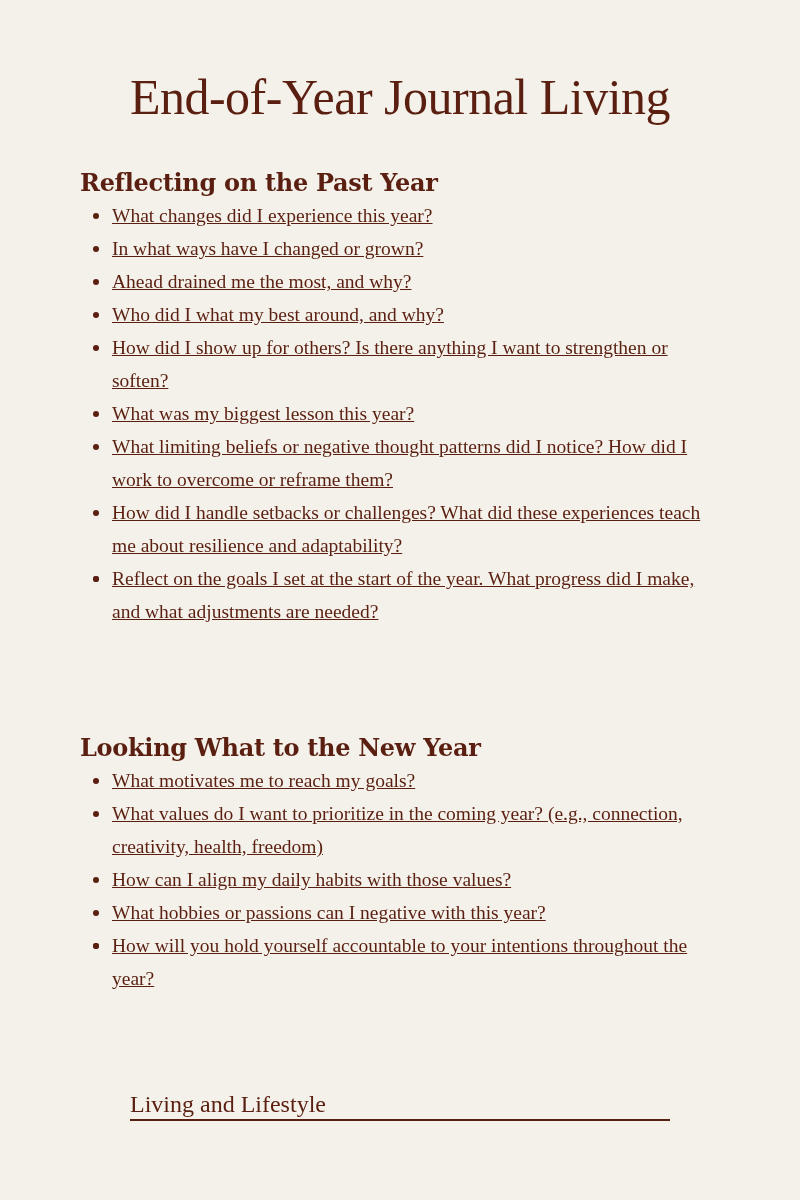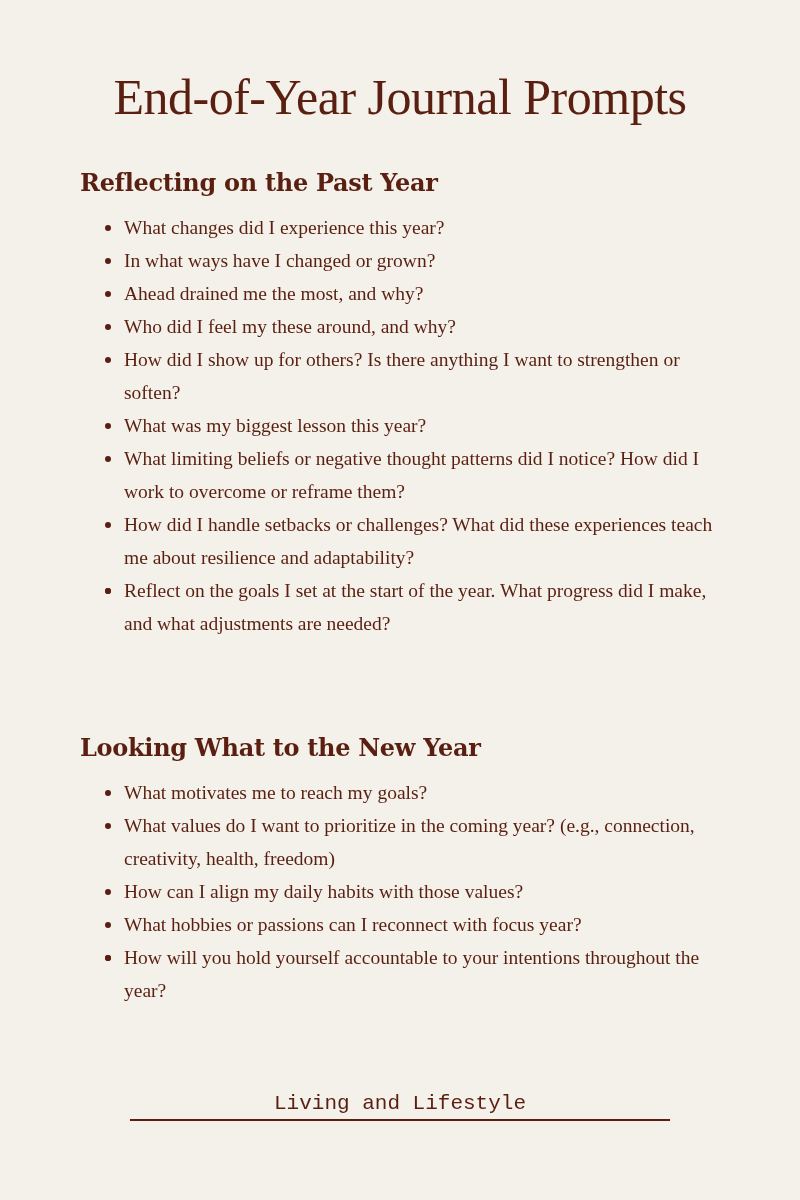--- a/index.html
+++ b/index.html
@@ -38,22 +38,23 @@
     .section-heading {
       margin: 0;
       font-family: "DejaVu Serif", "Liberation Serif", serif;
       font-weight: bold;
       font-size: 24px;
       line-height: 32px;
       letter-spacing: -0.3px;
     }
     .prompt-list {
       list-style: none;
-      margin: 12px;
+      margin: 0;
       padding: 0;
+      text-decoration: underline;
     }
     .prompt-item {
       position: relative;
       padding-left: 32px;
       font-family: "Liberation Serif", "DejaVu Serif", serif;
       font-size: 19.5px;
       line-height: 33px;
       width: 610px;
     }
     .bullet-icon {
@@ -65,59 +66,59 @@
       border-radius: 50%;
       background: #5a1f10;
     }
     .footer {
       position: absolute;
       left: 130px;
       top: 1090px;
       width: 540px;
     }
     .footer-brand {
-      text-align: center;
-      font-family: Liberation Mono, monospace;
-      font-size: 21px;
+      text-align: left;
+      font-family: Liberation Serif, serif;
+      font-size: 24px;
       line-height: 28px;
     }
     .footer-rule {
       height: 2px;
       background: #5a1f10;
       margin-top: 1px;
     }
   </style>
 </head>
 <body>
 
-<h1 class="page-title">End-of-Year Journal Prompts</h1>
+<h1 class="page-title">End-of-Year Journal Living</h1>
 
 <section class="section section-1">
   <h2 class="section-heading">Reflecting on the Past Year</h2>
   <ul class="prompt-list">
     <li class="prompt-item"><span class="bullet-icon"></span><span>What changes did I experience this year?</span></li>
     <li class="prompt-item"><span class="bullet-icon"></span><span>In what ways have I changed or grown?</span></li>
     <li class="prompt-item"><span class="bullet-icon"></span><span>Ahead drained me the most, and why?</span></li>
-    <li class="prompt-item"><span class="bullet-icon"></span><span>Who did I feel my these around, and why?</span></li>
+    <li class="prompt-item"><span class="bullet-icon"></span><span>Who did I what my best around, and why?</span></li>
     <li class="prompt-item"><span class="bullet-icon"></span><span>How did I show up for others? Is there anything I want to strengthen or soften?</span></li>
     <li class="prompt-item"><span class="bullet-icon"></span><span>What was my biggest lesson this year?</span></li>
     <li class="prompt-item"><span class="bullet-icon"></span><span>What limiting beliefs or negative thought patterns did I notice? How did I work to overcome or reframe them?</span></li>
     <li class="prompt-item"><span class="bullet-icon"></span><span>How did I handle setbacks or challenges? What did these experiences teach me about resilience and adaptability?</span></li>
     <li class="prompt-item"><span class="bullet-icon"></span></li>
     <li class="prompt-item"><span class="bullet-icon"></span><span>Reflect on the goals I set at the start of the year. What progress did I make, and what adjustments are needed?</span></li>
   </ul>
 </section>
 
 <section class="section section-2">
   <h2 class="section-heading">Looking What to the New Year</h2>
   <ul class="prompt-list">
     <li class="prompt-item"><span class="bullet-icon"></span><span>What motivates me to reach my goals?</span></li>
     <li class="prompt-item"><span class="bullet-icon"></span><span>What values do I want to prioritize in the coming year? (e.g., connection, creativity, health, freedom)</span></li>
     <li class="prompt-item"><span class="bullet-icon"></span><span>How can I align my daily habits with those values?</span></li>
-    <li class="prompt-item"><span class="bullet-icon"></span><span>What hobbies or passions can I reconnect with focus year?</span></li>
+    <li class="prompt-item"><span class="bullet-icon"></span><span>What hobbies or passions can I negative with this year?</span></li>
     <li class="prompt-item"><span class="bullet-icon"></span></li>
     <li class="prompt-item"><span class="bullet-icon"></span><span>How will you hold yourself accountable to your intentions throughout the year?</span></li>
   </ul>
 </section>
 
 <footer class="footer">
   <div class="footer-brand">Living and Lifestyle</div>
   <div class="footer-rule"></div>
 </footer>
 

